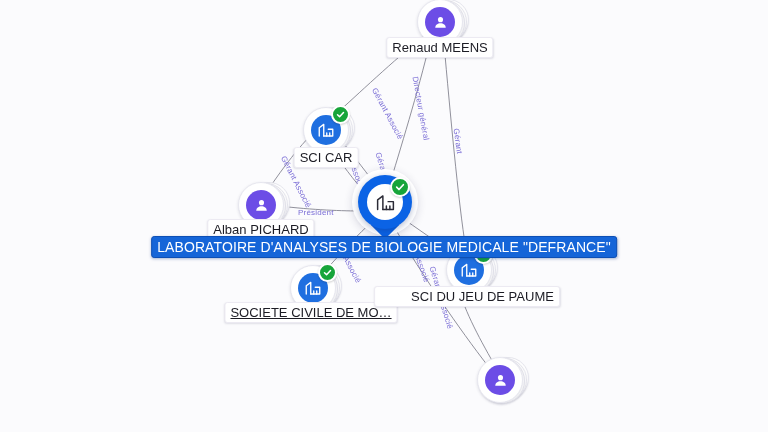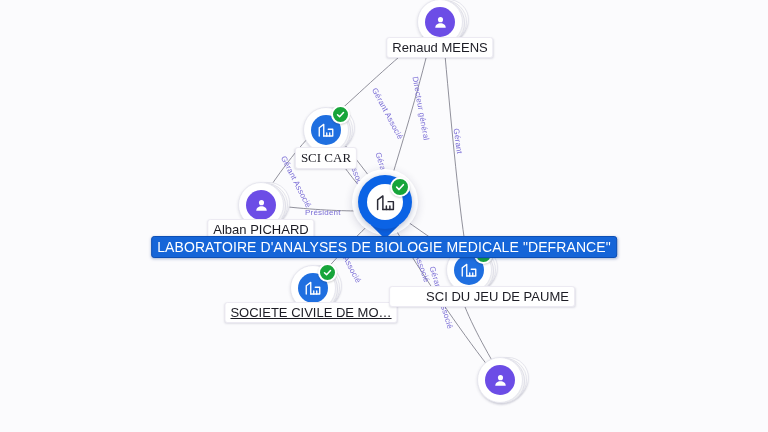--- a/index.html
+++ b/index.html
@@ -128,21 +128,21 @@
       <path d="M 372 198 l -6 -4 l -1 6 z"></path>
       <path d="M 374 222 l 6 -4 l 1 6 z"></path>
     </g>
   </svg>
 
   <div id="edge-labels">
       <div class="elabel" style="left: 374px; top: 84px; transform: rotate(62deg);">Gérant Associé</div>
       <div class="elabel" style="left: 415px; top: 72px; transform: rotate(80deg);">Directeur général</div>
       <div class="elabel" style="left: 456px; top: 124px; transform: rotate(82deg);">Gérant</div>
       <div class="elabel" style="left: 283px; top: 152px; transform: rotate(63deg);">Gérant Associé</div>
-      <div class="elabel" style="left: 305px; top: 208px; transform: rotate(0deg);">Président</div>
+      <div class="elabel" style="left: 298px; top: 208px; transform: rotate(0deg);">Président</div>
       <div class="elabel" style="left: 352px; top: 158px; transform: rotate(70deg);">Associé</div>
       <div class="elabel" style="left: 378px; top: 148px; transform: rotate(74deg);">Gérant non associé</div>
       <div class="elabel" style="left: 345px; top: 252px; transform: rotate(62deg);">Associé</div>
       <div class="elabel" style="left: 417px; top: 250px; transform: rotate(70deg);">Associé</div>
       <div class="elabel" style="left: 432px; top: 262px; transform: rotate(74deg);">Gérant</div>
       <div class="elabel" style="left: 442px; top: 296px; transform: rotate(74deg);">Associé</div>
     </div>
 
   <div class="node" style="left:440px;top:21px;">
     <div class="stack">
@@ -175,21 +175,21 @@
           </svg>
         </div>
       </div>
       <div class="badge">
         <svg width="9" height="9" viewBox="0 0 24 24" fill="none" stroke="#fff" stroke-width="4" stroke-linecap="round" stroke-linejoin="round">
             <path d="M4 12.5l5.5 5.5L20 6.5"></path>
           </svg>
       </div>
     </div>
   </div>
-  <div class="nlabel" style="left:326px;top:147px;font-family:Liberation Serif, serif;">SCI CAR</div>
+  <div class="nlabel" style="left:326px;top:147px;">SCI CAR</div>
 
   <div class="node" style="left:261px;top:204px;">
     <div class="stack">
       <div class="sheet s1"></div>
       <div class="sheet s2"></div>
       <div class="sheet s3"></div>
       <div class="disc">
         <div class="avatar person">
           <svg width="17" height="17" viewBox="0 0 24 24" fill="#fff">
             <circle cx="12" cy="8" r="3.6"></circle>
@@ -238,21 +238,21 @@
           </svg>
         </div>
       </div>
       <div class="badge">
         <svg width="9" height="9" viewBox="0 0 24 24" fill="none" stroke="#fff" stroke-width="4" stroke-linecap="round" stroke-linejoin="round">
             <path d="M4 12.5l5.5 5.5L20 6.5"></path>
           </svg>
       </div>
     </div>
   </div>
-  <div class="nlabel" style="left:482px;top:286px;padding-left:36px;">SCI DU JEU DE PAUME</div>
+  <div class="nlabel" style="left:467px;top:286px;padding-left:36px;">SCI DU JEU DE PAUME</div>
 
   <div class="node" style="left:500px;top:379px;">
     <div class="stack">
       <div class="sheet s1"></div>
       <div class="sheet s2"></div>
       <div class="sheet s3"></div>
       <div class="disc">
         <div class="avatar person">
           <svg width="17" height="17" viewBox="0 0 24 24" fill="#fff">
             <circle cx="12" cy="8" r="3.6"></circle>

